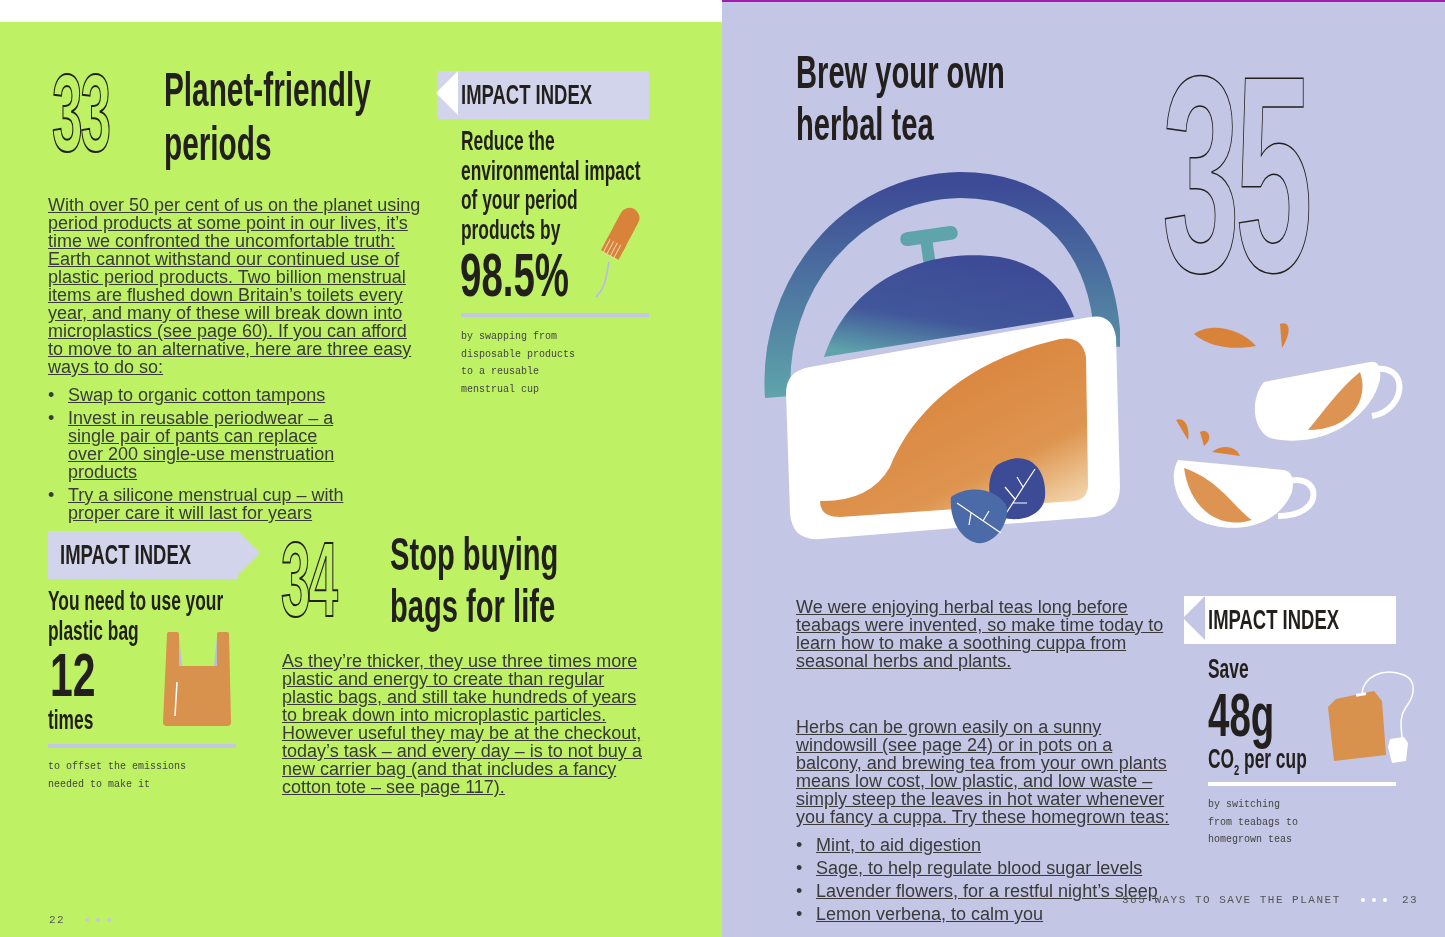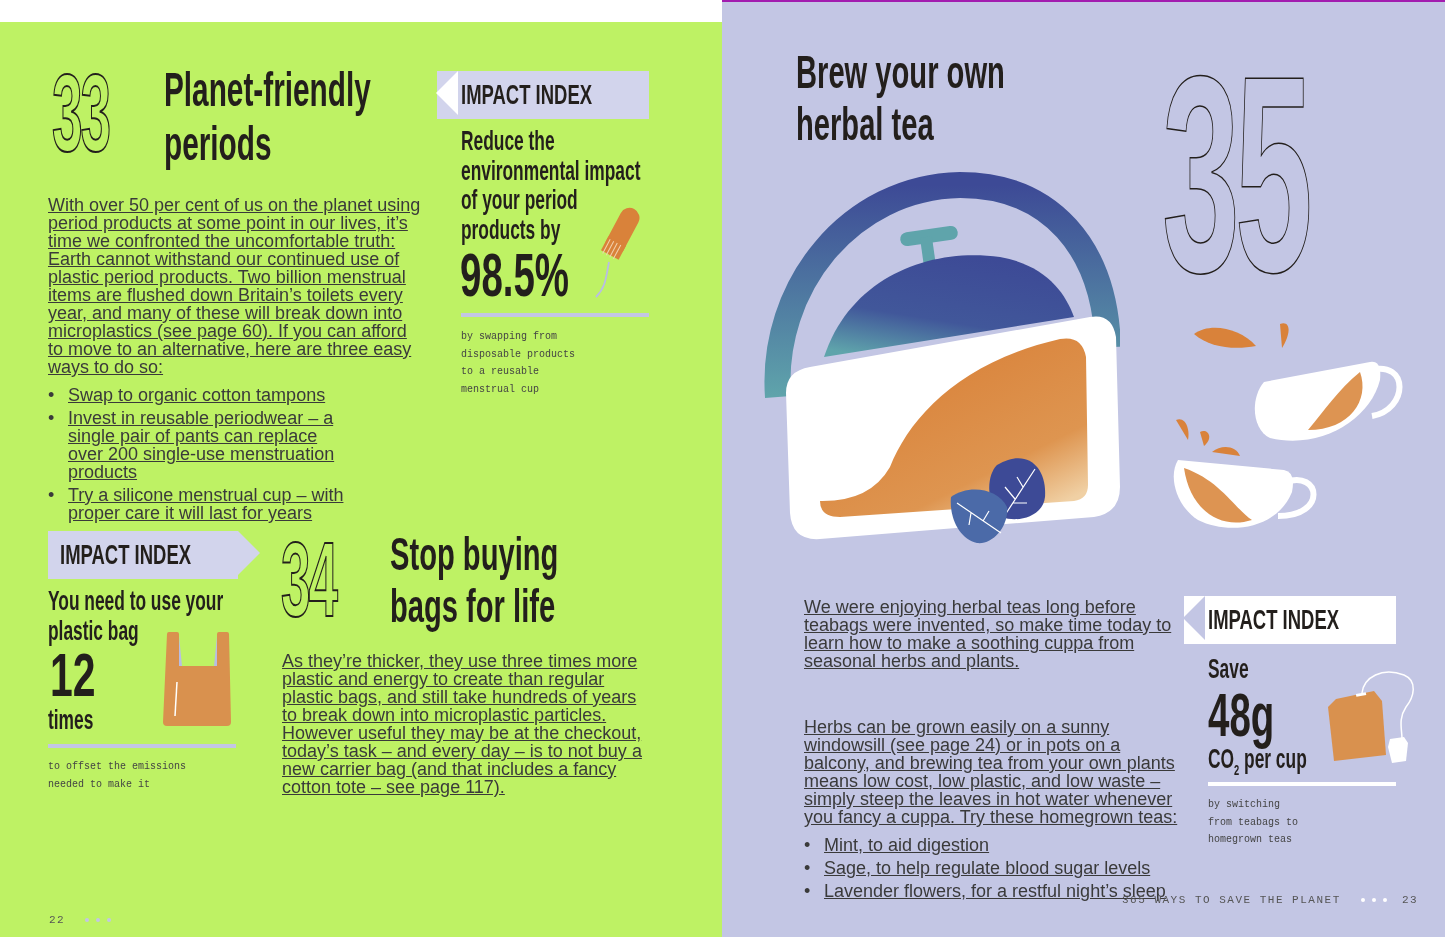--- a/index.html
+++ b/index.html
@@ -175,27 +175,28 @@
     <path d="M210 50 C 250 40, 248 90, 212 96" stroke="#ffffff" stroke-width="6" fill="none"></path>
     <path d="M200 52 C 210 80, 190 110, 148 110 C 165 90, 178 70, 200 52 Z" fill="#d9883f" opacity="0.9"></path>
     <path d="M16 100 C 26 96, 30 110, 28 120 Z" fill="#d9823a"></path>
     <path d="M40 112 C 48 108, 54 118, 44 126 Z" fill="#d9823a"></path>
     <path d="M52 132 C 62 124, 76 126, 80 136 Z" fill="#d9823a"></path>
     <path d="M18 140 L 124 150 Q 136 152 132 172 C 118 208, 70 216, 38 200 C 16 186, 8 156, 18 140 Z" fill="#ffffff"></path>
     <path d="M126 162 C 160 150, 168 196, 118 196" stroke="#ffffff" stroke-width="6" fill="none"></path>
     <path d="M24 148 C 60 160, 76 190, 92 200 C 60 210, 30 190, 24 148 Z" fill="#d9883f" opacity="0.9"></path>
   </svg>
 
-  <div class="body-text" style="left:82px; top:596px; width:375px;">
+  <div class="body-text" style="left:74px; top:596px; width:375px;">
     <p>We were enjoying herbal teas long before teabags were invented, so make time today to learn how to make a soothing cuppa from seasonal herbs and plants.</p>
     <p style="margin-bottom:10px;margin-top:48px;">Herbs can be grown easily on a sunny windowsill (see page 24) or in pots on a balcony, and brewing tea from  your own plants means low cost, low plastic, and low waste – simply steep the leaves in hot water whenever you fancy a cuppa. Try these homegrown teas:</p>
     <ul>
       <li>Mint, to aid digestion</li>
       <li>Sage, to help regulate blood sugar levels</li>
       <li>Lavender flowers, for a restful night’s sleep</li>
+      <li>Lemon verbena, to calm you</li>
     </ul>
   </div>
 
   <div class="impact-tag" style="left:462px; top:594px; width:212px; padding-left:24px; background:#ffffff;">
     <svg style="position:absolute; left:-1px; top:0;" width="22" height="44" viewBox="0 0 22 44">
       <polygon points="0,22 22,0 22,44" fill="#c3c6e4"></polygon>
     </svg>
     <span class="label">IMPACT INDEX</span>
   </div>
   <div class="impact-text" style="left:486px; top:652px; font-size:28px; line-height:30px; transform:scaleX(0.62);">Save</div>

